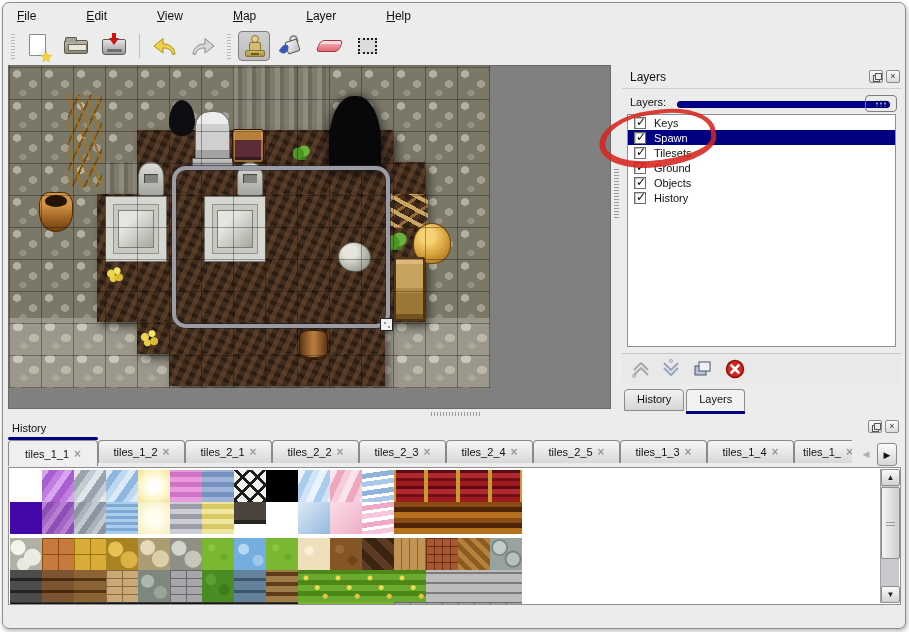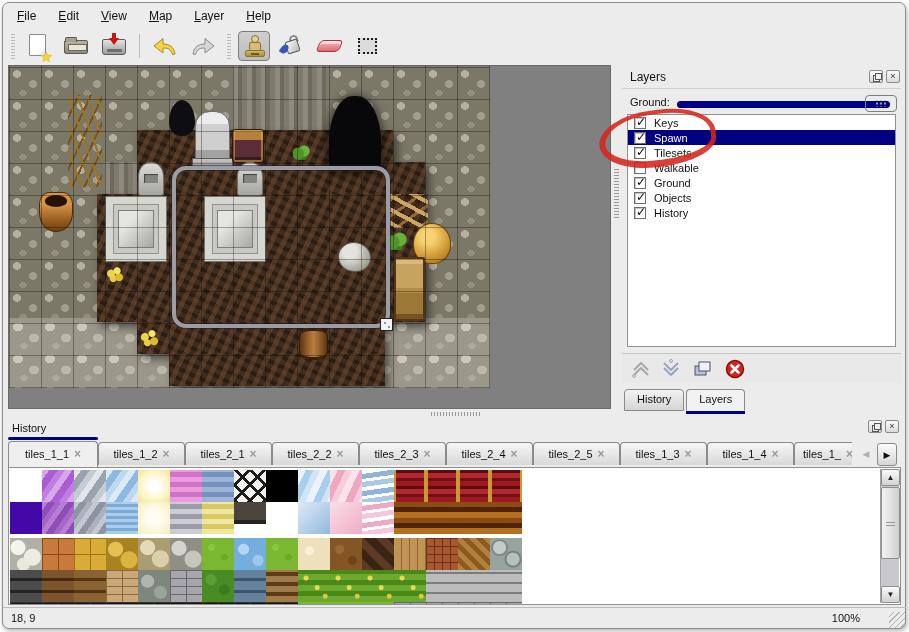--- a/index.html
+++ b/index.html
@@ -3,21 +3,21 @@
 <meta charset="utf-8">
 <style>
   html,body{margin:0;padding:0;background:#fff;}
   *{box-sizing:border-box;}
   .stage{position:relative;width:909px;height:632px;background:#fff;overflow:hidden;
          font-family:"Liberation Sans","DejaVu Sans",sans-serif;font-size:12px;color:#111;}
   .window{position:absolute;left:2px;top:2px;width:904px;height:627px;background:#ececec;
           border:1px solid #8f8f8f;border-radius:7px;box-shadow:1px 2px 5px rgba(0,0,0,.3);}
 
   
-  .menubar{position:absolute;left:6px;top:5px;height:22px;display:flex;align-items:center;}
+  .menubar{position:absolute;left:6px;top:5px;height:22px;display:flex;align-items:center;gap:28px;}
   .menu-item{padding:3px 11px;cursor:default;}
   .menu-item u{text-decoration:underline;}
 
   
   .toolbar{position:absolute;left:6px;top:29px;height:34px;display:flex;align-items:center;}
   .tgrip{width:7px;height:26px;margin:0 3px;background:repeating-linear-gradient(0deg,#b8b8b8 0 1px,transparent 1px 3px);background-size:4px 100%;background-repeat:no-repeat;background-position:center;}
   .tbtn{position:relative;width:32px;height:30px;margin:0 3px;border-radius:4px;}
   .tbtn.active{background:linear-gradient(#cfcfcf,#bdbdbd);border:1px solid #7d7d7d;}
   .tsep{width:1px;height:24px;background:#bdbdbd;margin:0 6px;}
   
@@ -131,21 +131,21 @@
   .lp-tabs{position:absolute;left:2px;top:324px;height:23px;display:flex;}
   .lp-tab{height:22px;padding:3px 12px;font-size:11px;border:1px solid #8a8a8a;border-radius:4px 4px 0 0;background:linear-gradient(#f2f2f2,#d5d5d5);margin-right:2px;}
   .lp-tab.active{background:#f2f2f2;box-shadow:0 3px 0 #000080;border-bottom-color:#f2f2f2;}
 
   .red-annotation{position:absolute;left:599px;top:110px;width:117px;height:57px;border:5px solid rgba(214,38,28,.88);border-width:4px 5px 7px 6px;border-radius:50% 48% 52% 50%/55% 50% 45% 52%;transform:rotate(-7deg);pointer-events:none;z-index:50;}
 
   
   .tilesets-panel{position:absolute;left:5px;top:418px;width:899px;height:189px;}
   .ts-title{position:absolute;left:7px;top:4px;font-size:11px;}
   .ts-indicator{position:absolute;left:3px;top:19px;width:90px;height:3px;background:#000080;border-radius:2px;}
-  .ts-tabbar{position:absolute;left:3px;top:22px;width:845px;height:27px;display:flex;align-items:center;overflow:hidden;}
+  .ts-tabbar{position:absolute;left:3px;top:22px;width:845px;height:27px;display:flex;align-items:flex-start;overflow:hidden;}
   .ts-tab{position:relative;height:26px;width:87px;flex:0 0 87px;border:1px solid #8a8a8a;border-bottom:none;border-radius:4px 4px 0 0;background:linear-gradient(#f6f6f6,#d8d8d8);display:flex;align-items:center;justify-content:center;gap:5px;font-size:11px;}
   .ts-tab:not(.active){height:23px;}
   .ts-tab.active{width:90px;flex:0 0 90px;background:#efefef;}
   .ts-tab.cut{width:58px;flex:0 0 58px;overflow:hidden;justify-content:flex-start;padding-left:8px;border-right:none;border-radius:4px 0 0 0;}
   .ts-close{color:#9a9a9a;font-weight:bold;font-size:12px;line-height:10px;}
   .ts-scrollbtn{position:absolute;top:25px;width:20px;height:23px;font-size:9px;text-align:center;line-height:22px;}
   .ts-scrollbtn.right{background:linear-gradient(#fbfbfb,#d6d6d6);border:1px solid #8a8a8a;border-radius:3px;}
   .ts-content{position:absolute;left:3px;top:49px;width:893px;height:138px;background:#fff;border:1px solid #909090;overflow:hidden;}
   .tile-row{display:flex;}
   .tile-row.gap{margin-top:4px;}
@@ -329,45 +329,41 @@
   <div class="splitter-h">
       <div class="grip"></div>
     </div>
 
   <div class="layers-panel">
     <div class="lp-titlebar">
       <span class="lp-title">Layers</span>
       <div class="winbtn float" style="left:247px;top:5px;"></div>
       <div class="winbtn" style="left:264px;top:5px;">×</div>
     </div>
-    <span class="lp-opacity-label">Ground:</span>
+    <span class="lp-opacity-label">Layers:</span>
     <div class="lp-slider-track"></div>
     <div class="lp-slider-handle"></div>
     <div class="lp-list" id="layer-list">
         <div class="layer-row">
           <div class="cb">
             <span class="mark">✓</span>
           </div>
           <span>Keys</span>
         </div>
         <div class="layer-row sel">
           <div class="cb">
             <span class="mark">✓</span>
           </div>
           <span>Spawn</span>
         </div>
         <div class="layer-row">
           <div class="cb">
             <span class="mark">✓</span>
           </div>
           <span>Tilesets</span>
-        </div>
-        <div class="layer-row">
-          <div class="cb"></div>
-          <span>Walkable</span>
         </div>
         <div class="layer-row">
           <div class="cb">
             <span class="mark">✓</span>
           </div>
           <span>Ground</span>
         </div>
         <div class="layer-row">
           <div class="cb">
             <span class="mark">✓</span>
@@ -558,18 +554,13 @@
           </div>
         </div>
       <div class="vscroll">
         <div class="vs-btn" style="top:0;">▲</div>
         <div class="vs-thumb"></div>
         <div class="vs-btn" style="bottom:0;">▼</div>
       </div>
     </div>
   </div>
 
-  <div class="statusbar">
-    <span class="sb-coords">18, 9</span>
-    <span class="sb-zoom">100%</span>
-    <div class="sb-grip"></div>
-  </div>
 </div>
 
 </body></html>

